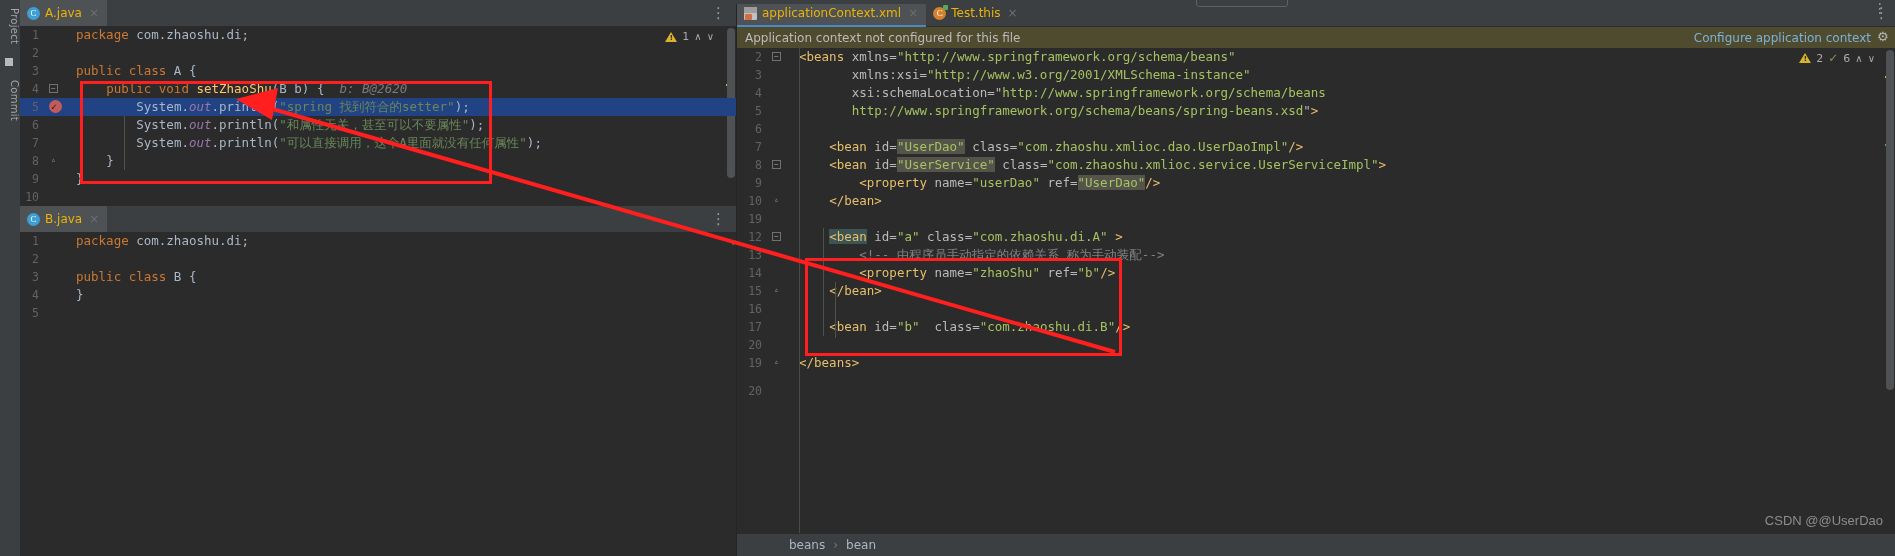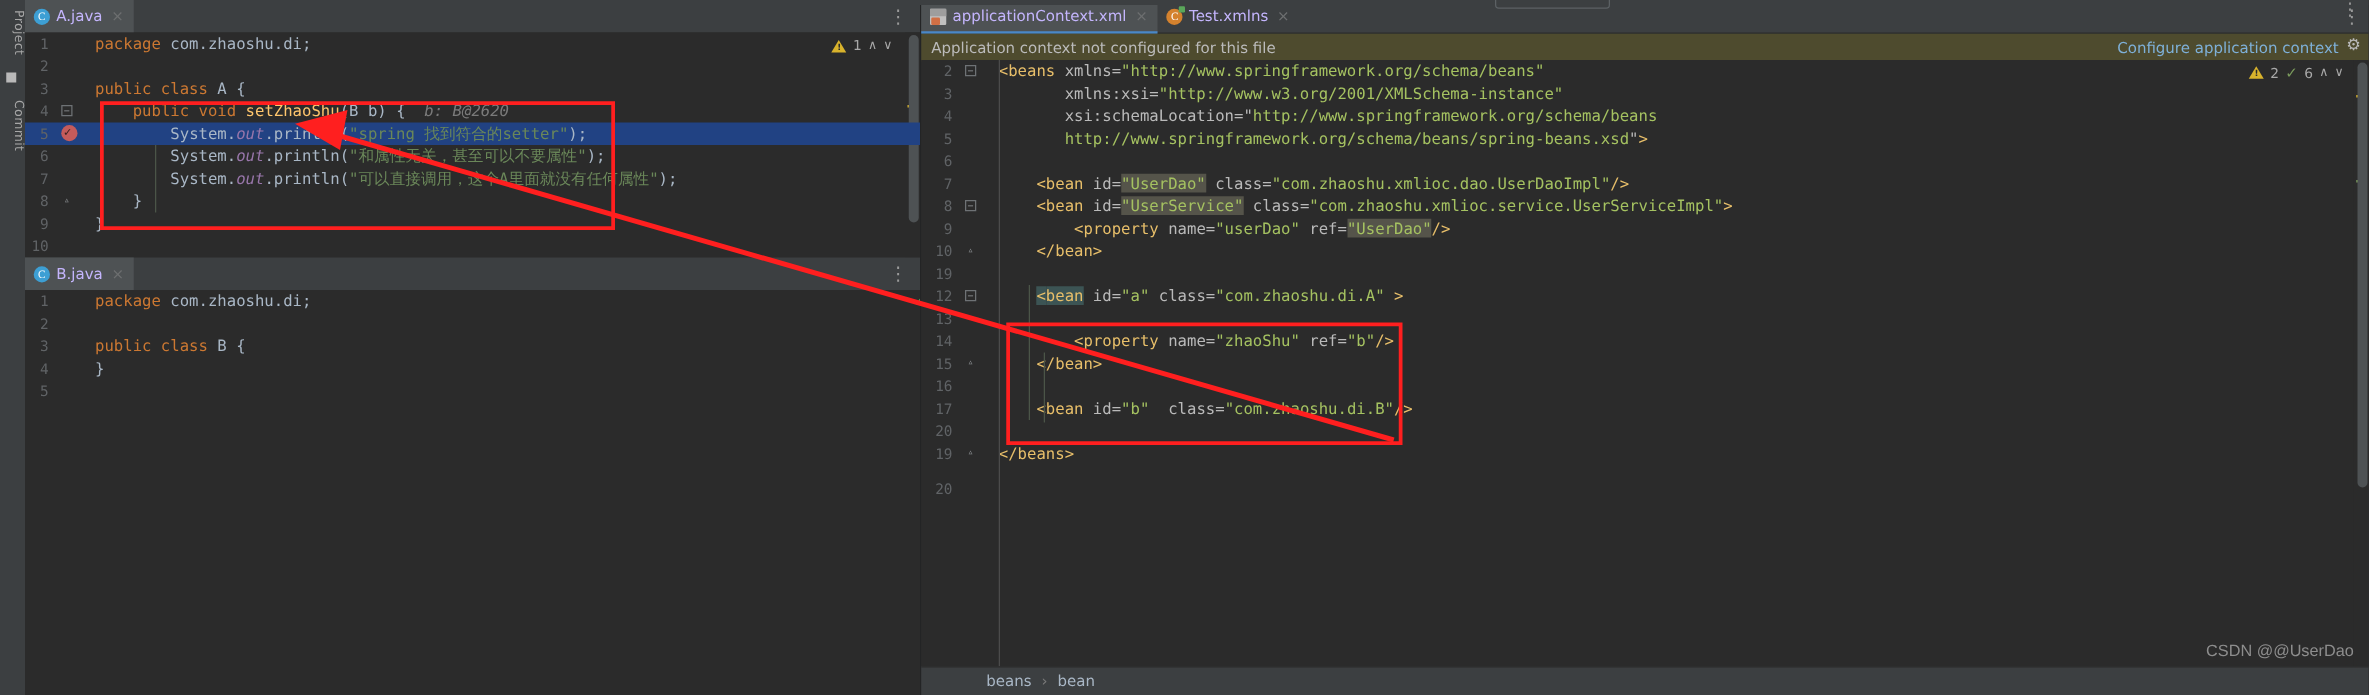--- a/index.html
+++ b/index.html
@@ -57,21 +57,21 @@
     font-size: 12px; color: #9aa083;
     background: transparent;
     position: relative;
   }
   .tab.active { background: #4e5254; }
   .tab.active.underlined::after {
     content: ""; position: absolute; left: 0; right: 0; bottom: -1px;
     height: 2px; background: #4a88c7;
   }
   .tab .tclose { color: #6d6f70; font-size: 12px; margin-left: 2px; }
-  .tab .tlabel { color: #c4b5fd; }
+  .tab .tlabel { color: #eab308; }
   
   .ico {
     width: 13px; height: 13px; display: inline-block; position: relative;
     flex: 0 0 13px;
   }
   .ico-class {
     border-radius: 50%;
     background: #3d9fd4;
     color: #fff; font-size: 9px; line-height: 13px; text-align: center;
     font-family: "Liberation Serif", serif;
@@ -319,21 +319,21 @@
   <div class="panel-right">
 
     <div class="tabbar">
       <div class="tab active underlined">
         <span class="ico ico-xml"></span>
         <span class="tlabel">applicationContext.xml</span>
         <span class="tclose">×</span>
       </div>
       <div class="tab">
         <span class="ico ico-test-class">C</span>
-        <span class="tlabel">Test.xmlns</span>
+        <span class="tlabel">Test.this</span>
         <span class="tclose">×</span>
       </div>
       <div class="tabgrip" style="padding-right:6px;">
         <span class="vdots">⋮</span>
       </div>
     </div>
 
     <div class="banner">
       <span>Application context not configured for this file</span>
       <span class="banner-right">
@@ -361,21 +361,21 @@
         <div class="code-line" style="top: 18px; position: absolute; left: 0px; right: 0px;"><div class="gutter" style="width: 52px;"><span class="gut-num">3</span></div><span class="line-text" style="left: 62px;"><span class="xattr"> </span><span class="xattr"> </span><span class="xattr"> </span><span class="xattr"> </span><span class="xattr"> </span><span class="xattr"> </span><span class="xattr"> </span><span class="xattr">xmlns:xsi</span><span class="xattr">=</span><span class="xval">"http://www.w3.org/2001/XMLSchema-instance"</span></span></div>
         <div class="code-line" style="top: 36px; position: absolute; left: 0px; right: 0px;"><div class="gutter" style="width: 52px;"><span class="gut-num">4</span></div><span class="line-text" style="left: 62px;"><span class="xattr"> </span><span class="xattr"> </span><span class="xattr"> </span><span class="xattr"> </span><span class="xattr"> </span><span class="xattr"> </span><span class="xattr"> </span><span class="xattr">xsi:schemaLocation</span><span class="xattr">=</span><span class="xattr">"</span><span class="xval">http://www.springframework.org/schema/beans</span></span></div>
         <div class="code-line" style="top: 54px; position: absolute; left: 0px; right: 0px;"><div class="gutter" style="width: 52px;"><span class="gut-num">5</span></div><span class="line-text" style="left: 62px;"><span class="xattr"> </span><span class="xattr"> </span><span class="xattr"> </span><span class="xattr"> </span><span class="xattr"> </span><span class="xattr"> </span><span class="xattr"> </span><span class="xval">http://www.springframework.org/schema/beans/spring-beans.xsd</span><span class="xattr">"</span><span class="xbr">&gt;</span></span></div>
         <div class="code-line" style="top: 72px; position: absolute; left: 0px; right: 0px;"><div class="gutter" style="width: 52px;"><span class="gut-num">6</span></div><span class="line-text" style="left: 62px;"></span></div>
         <div class="code-line" style="top: 90px; position: absolute; left: 0px; right: 0px;"><div class="gutter" style="width: 52px;"><span class="gut-num">7</span></div><span class="line-text" style="left: 62px;"><span class="xattr"> </span><span class="xattr"> </span><span class="xattr"> </span><span class="xattr"> </span><span class="xbr">&lt;</span><span class="xtag">bean</span><span class="xattr"> </span><span class="xattr">id</span><span class="xattr">=</span><span class="xval hl-id">"UserDao"</span><span class="xattr"> </span><span class="xattr">class</span><span class="xattr">=</span><span class="xval">"com.zhaoshu.xmlioc.dao.UserDaoImpl"</span><span class="xbr">/&gt;</span></span></div>
         <div class="code-line" style="top: 108px; position: absolute; left: 0px; right: 0px;"><div class="gutter" style="width: 52px;"><span class="gut-num">8</span><span class="fold">−</span></div><span class="line-text" style="left: 62px;"><span class="xattr"> </span><span class="xattr"> </span><span class="xattr"> </span><span class="xattr"> </span><span class="xbr">&lt;</span><span class="xtag">bean</span><span class="xattr"> </span><span class="xattr">id</span><span class="xattr">=</span><span class="xval hl-id">"UserService"</span><span class="xattr"> </span><span class="xattr">class</span><span class="xattr">=</span><span class="xval">"com.zhaoshu.xmlioc.service.UserServiceImpl"</span><span class="xbr">&gt;</span></span></div>
         <div class="code-line" style="top: 126px; position: absolute; left: 0px; right: 0px;"><div class="gutter" style="width: 52px;"><span class="gut-num">9</span></div><span class="line-text" style="left: 62px;"><span class="xattr"> </span><span class="xattr"> </span><span class="xattr"> </span><span class="xattr"> </span><span class="xattr"> </span><span class="xattr"> </span><span class="xattr"> </span><span class="xattr"> </span><span class="xbr">&lt;</span><span class="xtag">property</span><span class="xattr"> </span><span class="xattr">name</span><span class="xattr">=</span><span class="xval">"userDao"</span><span class="xattr"> </span><span class="xattr">ref</span><span class="xattr">=</span><span class="xval hl-id">"UserDao"</span><span class="xbr">/&gt;</span></span></div>
         <div class="code-line" style="top: 144px; position: absolute; left: 0px; right: 0px;"><div class="gutter" style="width: 52px;"><span class="gut-num">10</span><span class="fold" style="border: none; color: rgb(141, 145, 148);">▵</span></div><span class="line-text" style="left: 62px;"><span class="xattr"> </span><span class="xattr"> </span><span class="xattr"> </span><span class="xattr"> </span><span class="xbr">&lt;/</span><span class="xtag">bean</span><span class="xbr">&gt;</span></span></div>
         <div class="code-line" style="top: 162px; position: absolute; left: 0px; right: 0px;"><div class="gutter" style="width: 52px;"><span class="gut-num">19</span></div><span class="line-text" style="left: 62px;"></span></div>
         <div class="code-line" style="top: 180px; position: absolute; left: 0px; right: 0px;"><div class="gutter" style="width: 52px;"><span class="gut-num">12</span><span class="fold">−</span></div><span class="line-text" style="left: 62px;"><span class="xattr"> </span><span class="xattr"> </span><span class="xattr"> </span><span class="xattr"> </span><span class="xbr hl-tag">&lt;</span><span class="xtag hl-tag">bean</span><span class="xattr"> </span><span class="xattr">id</span><span class="xattr">=</span><span class="xval">"a"</span><span class="xattr"> </span><span class="xattr">class</span><span class="xattr">=</span><span class="xval">"com.zhaoshu.di.A"</span><span class="xattr"> </span><span class="xbr">&gt;</span></span></div>
-        <div class="code-line" style="top: 198px; position: absolute; left: 0px; right: 0px; text-decoration: underline;"><div class="gutter" style="width: 52px;"><span class="gut-num">13</span></div></div>
+        <div class="code-line" style="top: 198px; position: absolute; left: 0px; right: 0px; text-decoration: underline;"><div class="gutter" style="width: 52px;"><span class="gut-num">13</span></div><span class="line-text" style="left: 62px;"><span class="xcom">        &lt;!-- 由程序员手动指定的依赖关系 称为手动装配--&gt;</span></span></div>
         <div class="code-line" style="top: 216px; position: absolute; left: 0px; right: 0px;"><div class="gutter" style="width: 52px;"><span class="gut-num">14</span></div><span class="line-text" style="left: 62px;"><span class="xattr"> </span><span class="xattr"> </span><span class="xattr"> </span><span class="xattr"> </span><span class="xattr"> </span><span class="xattr"> </span><span class="xattr"> </span><span class="xattr"> </span><span class="xbr">&lt;</span><span class="xtag">property</span><span class="xattr"> </span><span class="xattr">name</span><span class="xattr">=</span><span class="xval">"zhaoShu"</span><span class="xattr"> </span><span class="xattr">ref</span><span class="xattr">=</span><span class="xval">"b"</span><span class="xbr">/&gt;</span></span></div>
         <div class="code-line" style="top: 234px; position: absolute; left: 0px; right: 0px;"><div class="gutter" style="width: 52px;"><span class="gut-num">15</span><span class="fold" style="border: none; color: rgb(141, 145, 148);">▵</span></div><span class="line-text" style="left: 62px;"><span class="xattr"> </span><span class="xattr"> </span><span class="xattr"> </span><span class="xattr"> </span><span class="xbr">&lt;/</span><span class="xtag">bean</span><span class="xbr">&gt;</span></span></div>
         <div class="code-line" style="top: 252px; position: absolute; left: 0px; right: 0px;"><div class="gutter" style="width: 52px;"><span class="gut-num">16</span></div><span class="line-text" style="left: 62px;"></span></div>
         <div class="code-line" style="top: 270px; position: absolute; left: 0px; right: 0px;"><div class="gutter" style="width: 52px;"><span class="gut-num">17</span></div><span class="line-text" style="left: 62px;"><span class="xattr"> </span><span class="xattr"> </span><span class="xattr"> </span><span class="xattr"> </span><span class="xbr">&lt;</span><span class="xtag">bean</span><span class="xattr"> </span><span class="xattr">id</span><span class="xattr">=</span><span class="xval">"b"</span><span class="xattr"> </span><span class="xattr"> </span><span class="xattr">class</span><span class="xattr">=</span><span class="xval">"com.zhaoshu.di.B"</span><span class="xbr">/&gt;</span></span></div>
         <div class="code-line" style="top: 288px; position: absolute; left: 0px; right: 0px;"><div class="gutter" style="width: 52px;"><span class="gut-num">20</span></div><span class="line-text" style="left: 62px;"></span></div>
         <div class="code-line" style="top: 306px; position: absolute; left: 0px; right: 0px;"><div class="gutter" style="width: 52px;"><span class="gut-num">19</span><span class="fold" style="border: none; color: rgb(141, 145, 148);">▵</span></div><span class="line-text" style="left: 62px;"><span class="xbr">&lt;/</span><span class="xtag">beans</span><span class="xbr">&gt;</span></span></div>
         <div class="code-line" style="top: 324px; position: absolute; left: 0px; right: 0px; margin-top: 10px;"><div class="gutter" style="width: 52px;"><span class="gut-num">20</span></div><span class="line-text" style="left: 62px;"></span></div>
         <div class="indent-guide" style="left: 86px; top: 180px; height: 108px;"></div>
         <div class="indent-guide" style="left: 98px; top: 234px; height: 56px;"></div>
         <div class="indent-guide" style="left: 62px; top: 0px; bottom: 0px; background: rgb(75, 75, 75);"></div>

